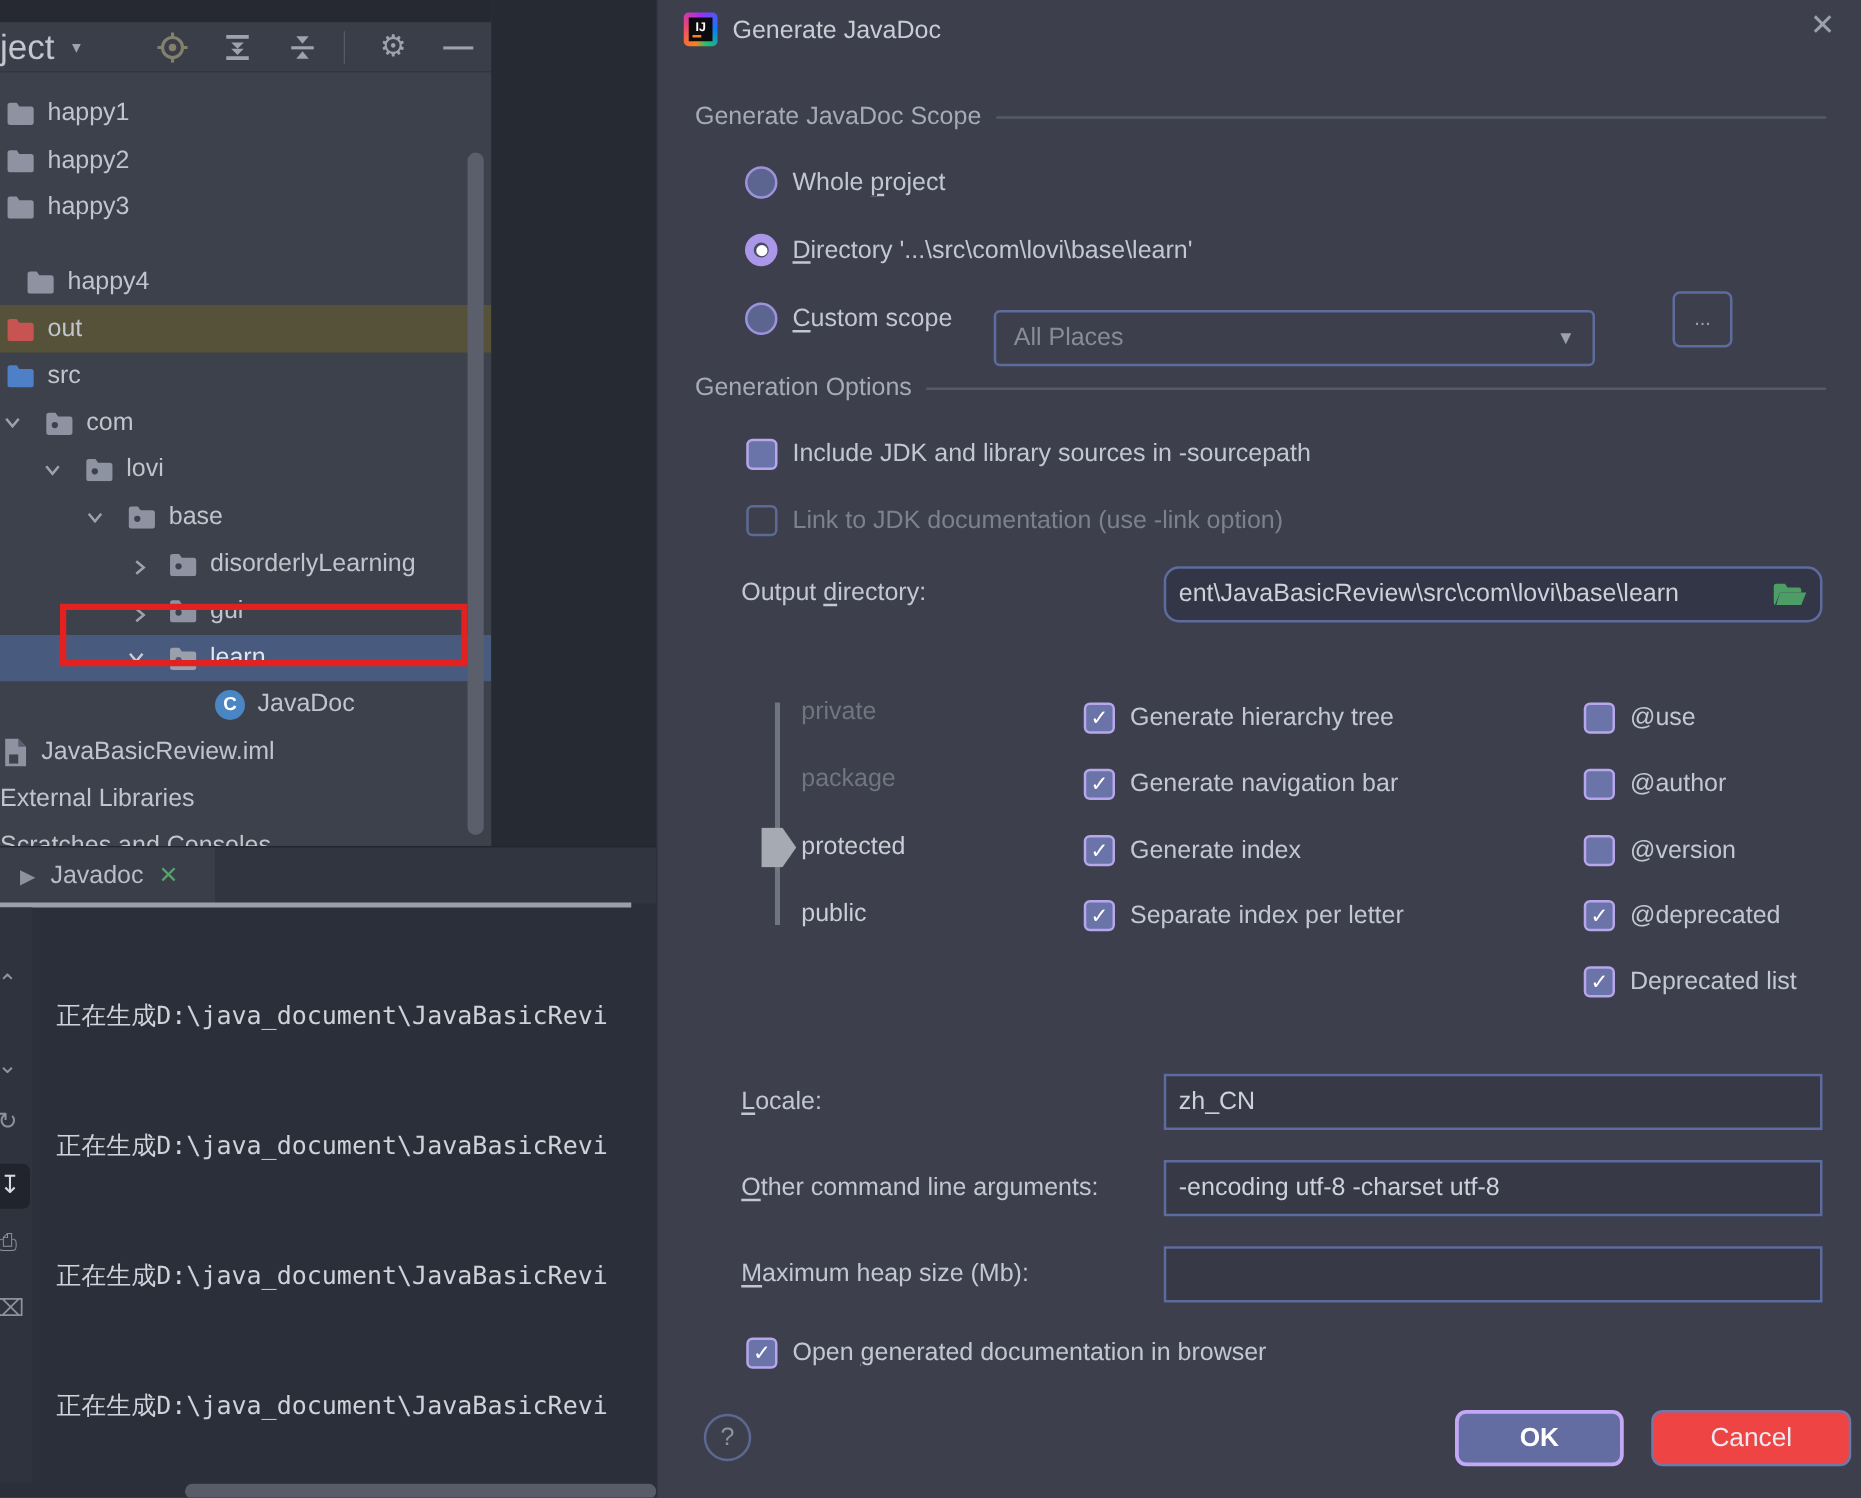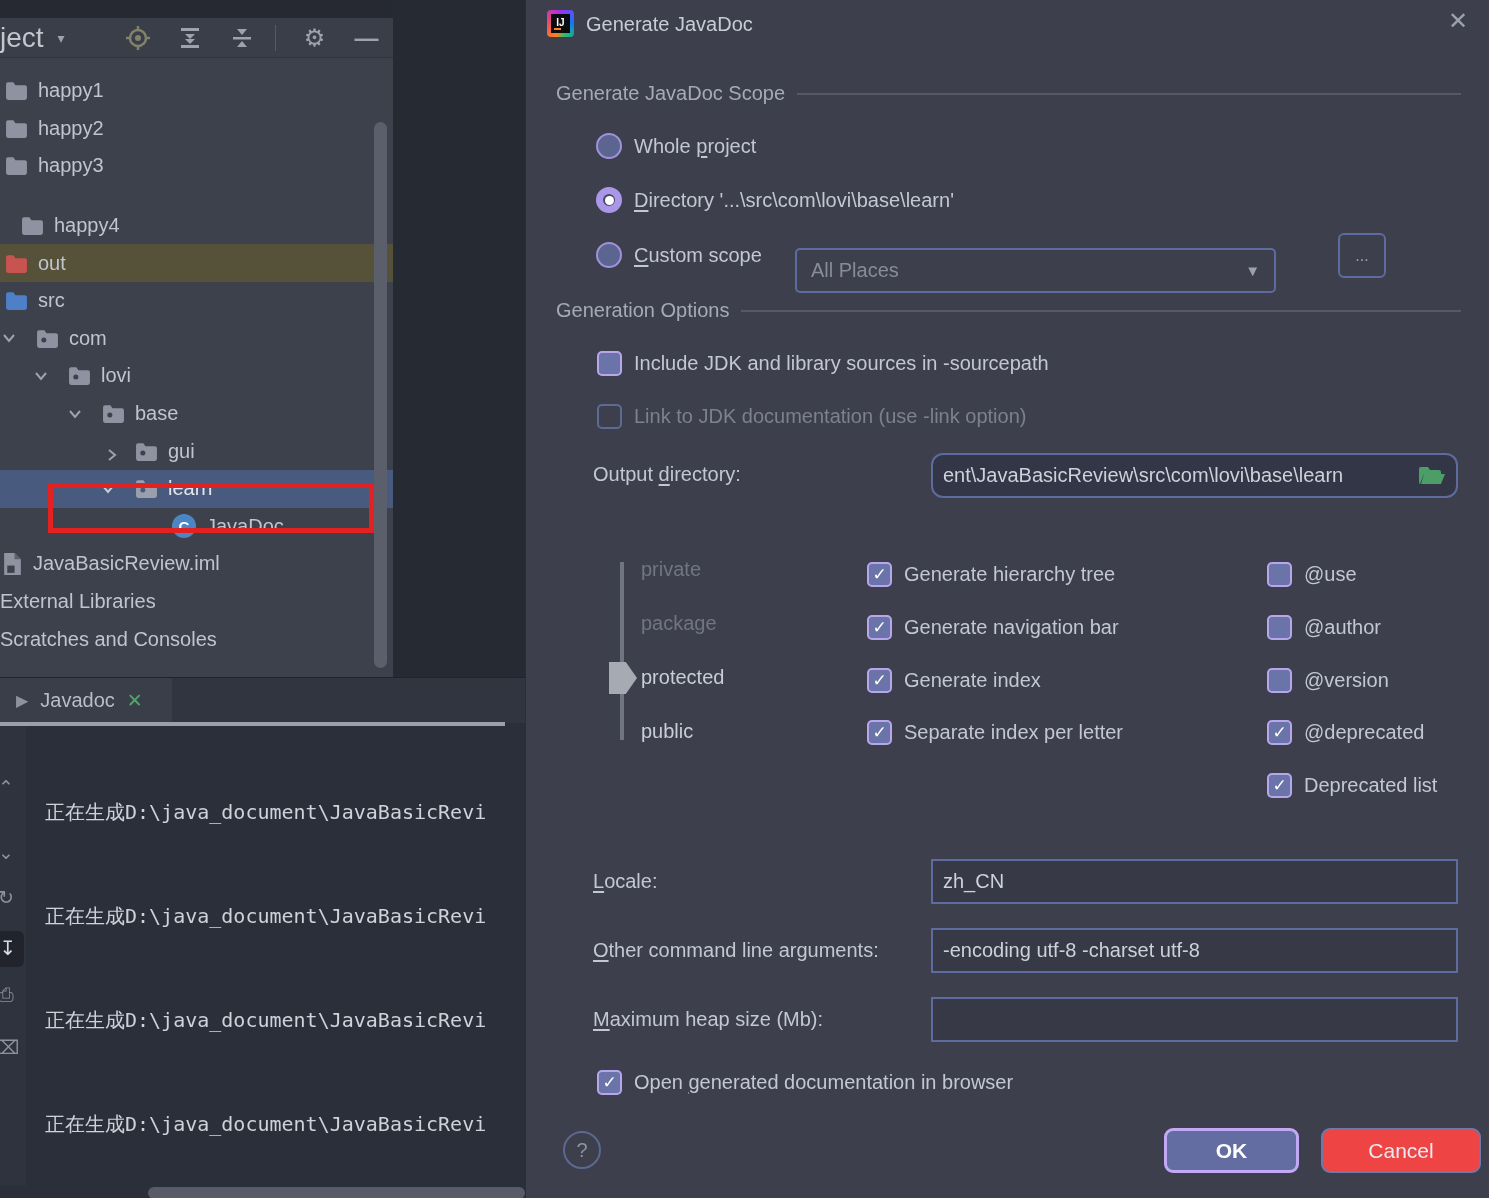--- a/index.html
+++ b/index.html
@@ -208,20 +208,32 @@
           </svg></span>
       <span class="ticon" style="margin-left:16px;">
           <svg width="23" height="19" viewBox="0 0 22 18">
             <path d="M1 3q0-2 2-2h5l2 3h9q2 0 2 2v10q0 2-2 2H3q-2 0-2-2z" fill="#8d93a0"></path>
             <circle cx="7.5" cy="10.5" r="2.4" fill="#3d414b"></circle>
           </svg>
         </span>
       <span>base</span>
     </div>
 
+    <div class="tree-row" style="padding-left:105px;">
+      <span class="chev"><svg width="14" height="14" viewBox="0 0 14 14">
+            <path d="M4 2l6 5-6 5" stroke="#9da3ae" stroke-width="2" fill="none"></path>
+          </svg></span>
+      <span class="ticon" style="margin-left:16px;">
+          <svg width="23" height="19" viewBox="0 0 22 18">
+            <path d="M1 3q0-2 2-2h5l2 3h9q2 0 2 2v10q0 2-2 2H3q-2 0-2-2z" fill="#8d93a0"></path>
+            <circle cx="7.5" cy="10.5" r="2.4" fill="#3d414b"></circle>
+          </svg>
+        </span>
+      <span>disorderlyLearning</span>
+    </div>
 
     <div class="tree-row" style="padding-left:105px;">
       <span class="chev"><svg width="14" height="14" viewBox="0 0 14 14">
             <path d="M4 2l6 5-6 5" stroke="#9da3ae" stroke-width="2" fill="none"></path>
           </svg></span>
       <span class="ticon" style="margin-left:16px;">
           <svg width="23" height="19" viewBox="0 0 22 18">
             <path d="M1 3q0-2 2-2h5l2 3h9q2 0 2 2v10q0 2-2 2H3q-2 0-2-2z" fill="#8d93a0"></path>
             <circle cx="7.5" cy="10.5" r="2.4" fill="#3d414b"></circle>
           </svg>

